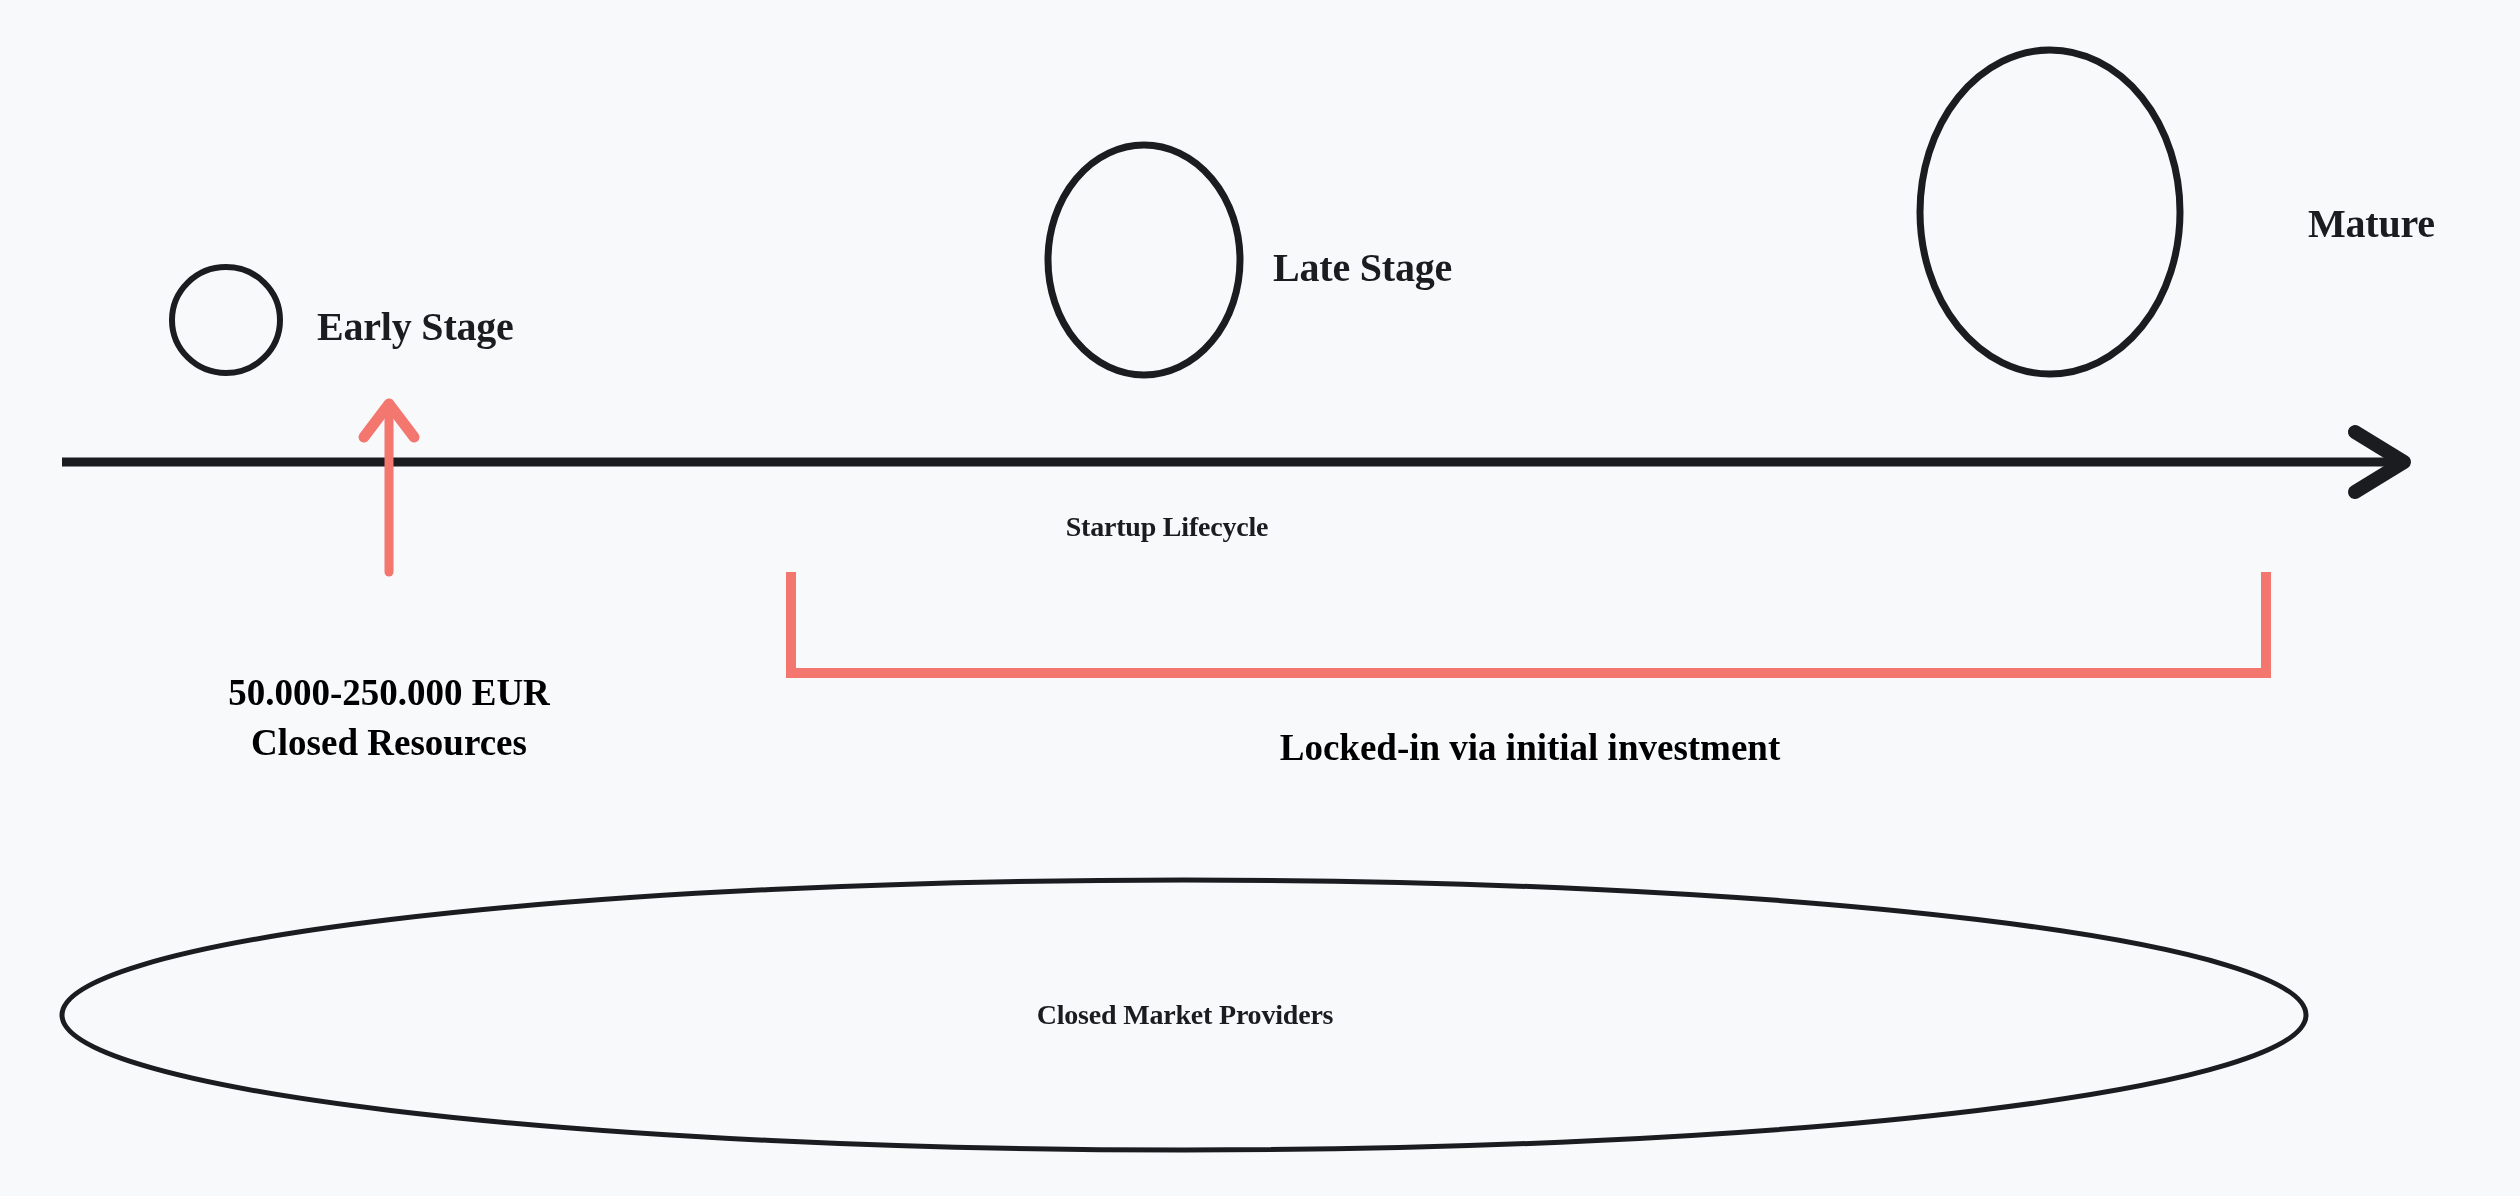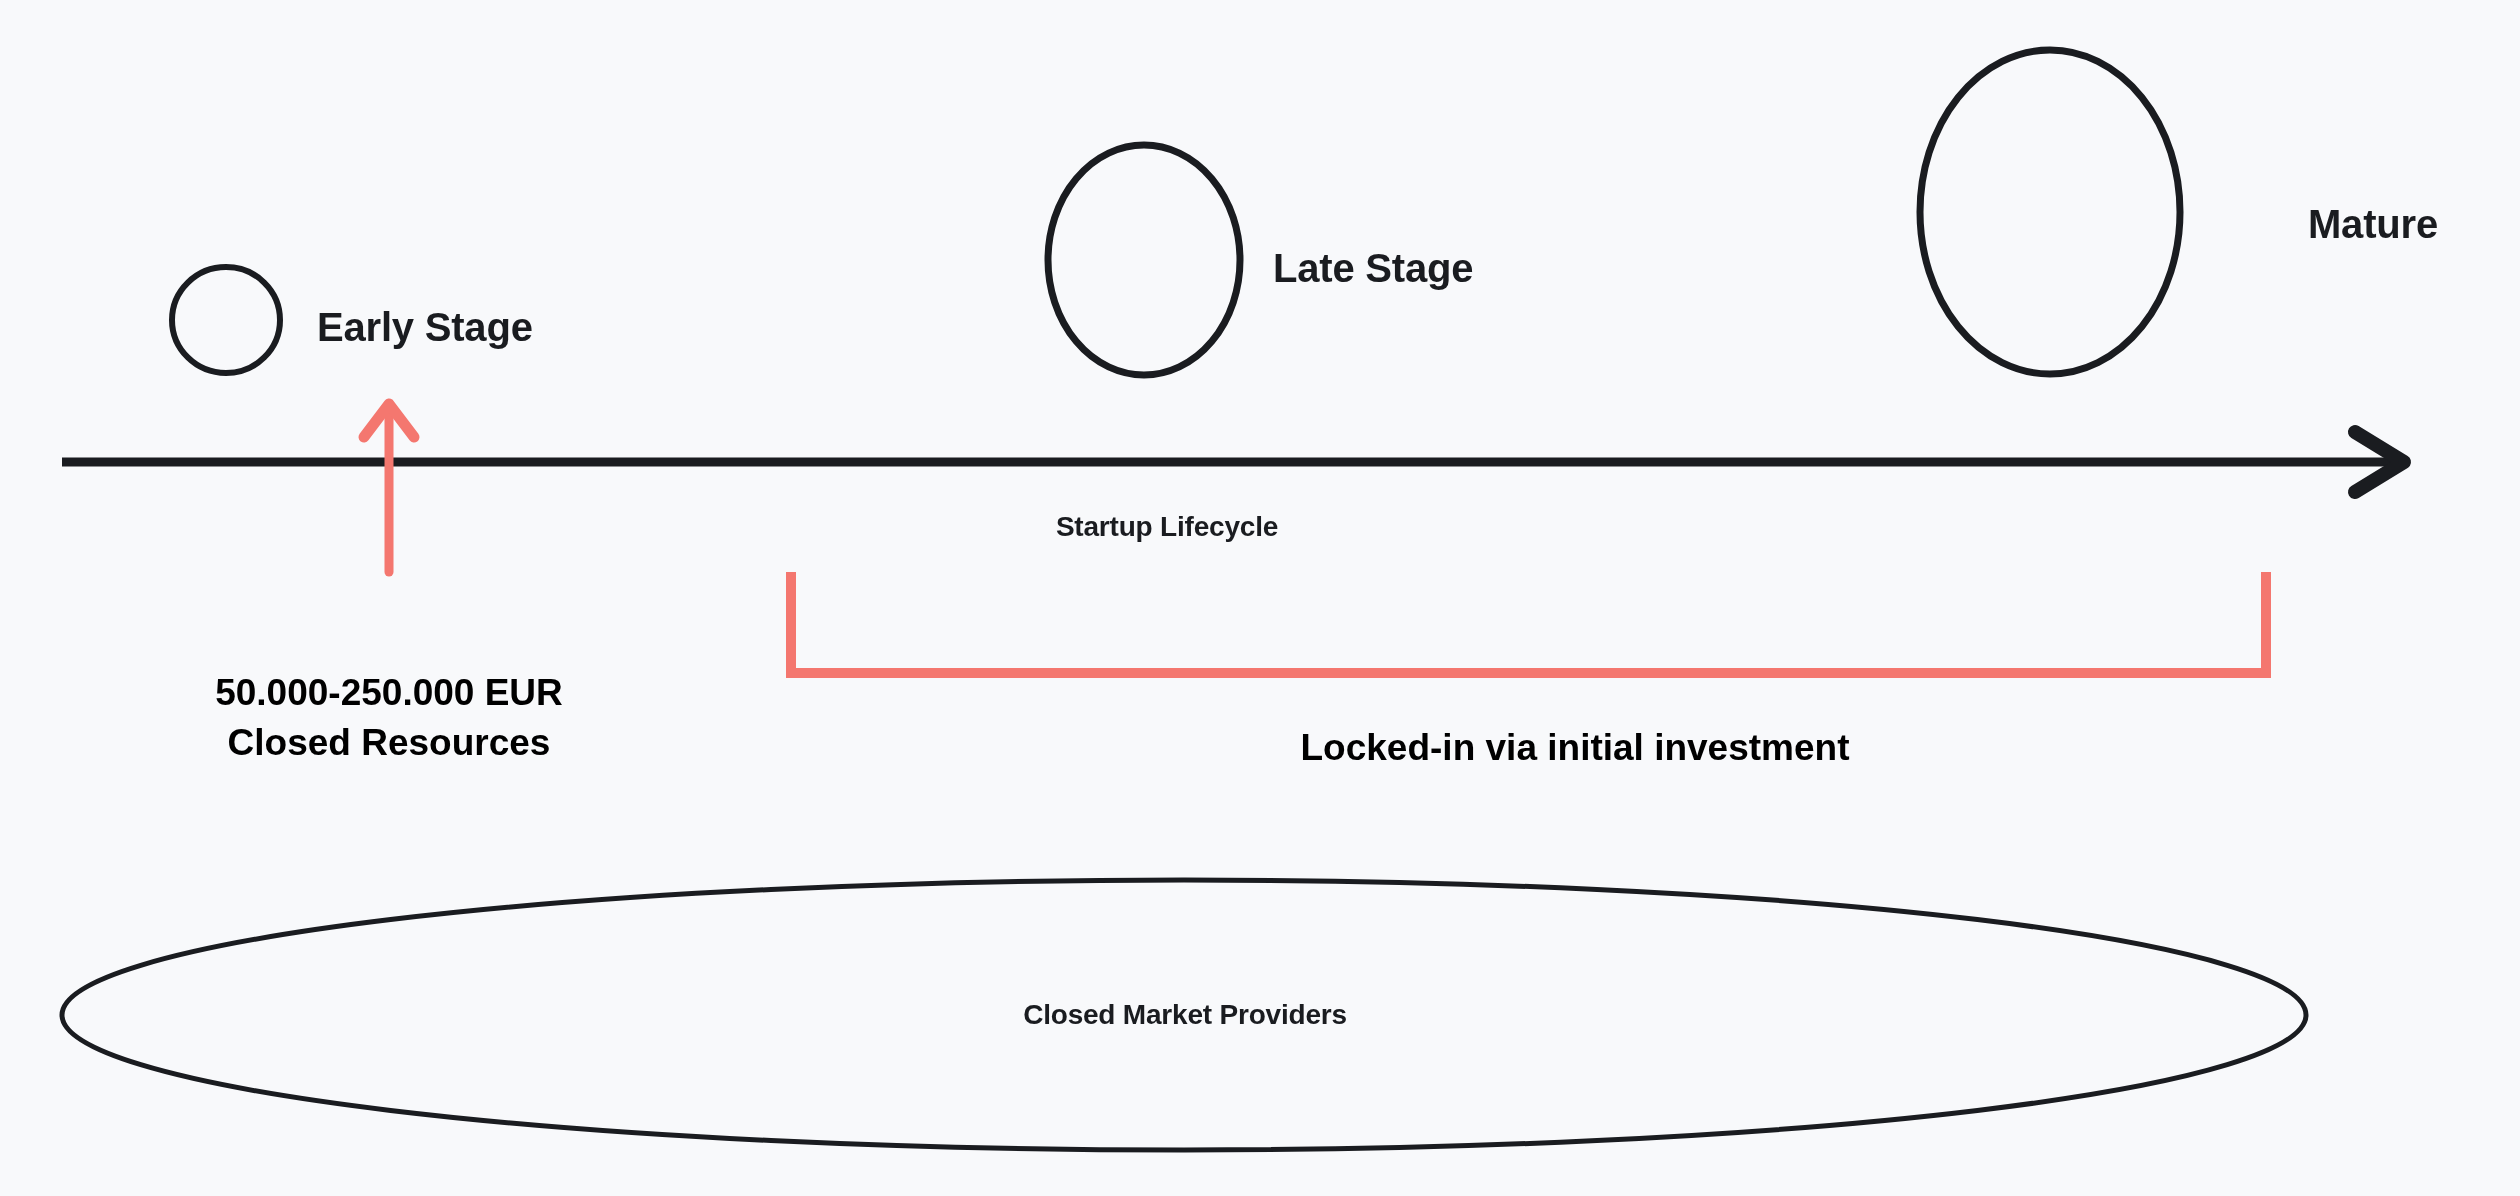--- a/index.html
+++ b/index.html
@@ -21,21 +21,21 @@
   #canvas svg.layer {
     position: absolute;
     top: 0;
     left: 0;
     width: 2520px;
     height: 1196px;
   }
   .lbl {
     position: absolute;
     white-space: nowrap;
-    font-family: Liberation Sans, sans-serif;
+    font-family: Liberation Serif, serif;
     font-weight: 700;
     line-height: 1.22;
   }
   .lbl-dark {
     color: #1a1c20;
   }
   .lbl-red {
     color: #000000;
   }
   .stage-label {
@@ -97,17 +97,17 @@
 
   <div class="lbl lbl-dark stage-label left-mid" style="left:2308px; top:224px;">Mature</div>
 
   <div class="lbl lbl-dark axis-label centered" style="left:1167px; top:527px;">Startup Lifecycle</div>
 
   <div class="lbl lbl-red red-note-multiline centered" style="left:389px; top:718px;">
     <div>50.000-250.000 EUR</div>
     <div>Closed Resources</div>
   </div>
 
-  <div class="lbl lbl-red red-note-single centered" style="left:1575px; top:748px;">Locked-in via initial investment</div>
+  <div class="lbl lbl-red red-note-single centered" style="left:1530px; top:748px;">Locked-in via initial investment</div>
 
   <div class="lbl lbl-dark ellipse-label centered" style="left:1185px; top:1015px;">Closed Market Providers</div>
 
 </div>
 
 </body></html>

